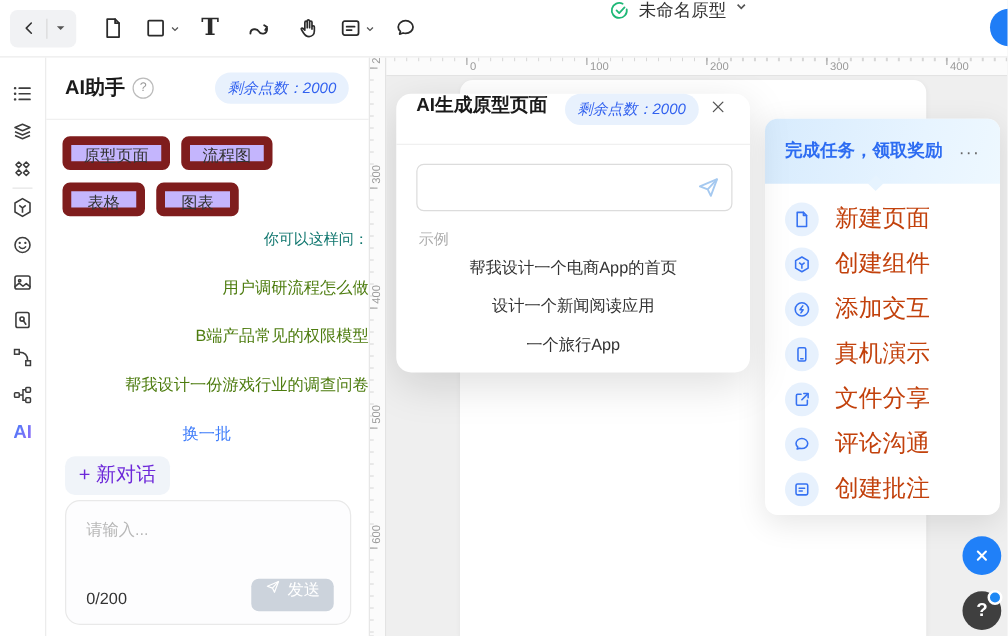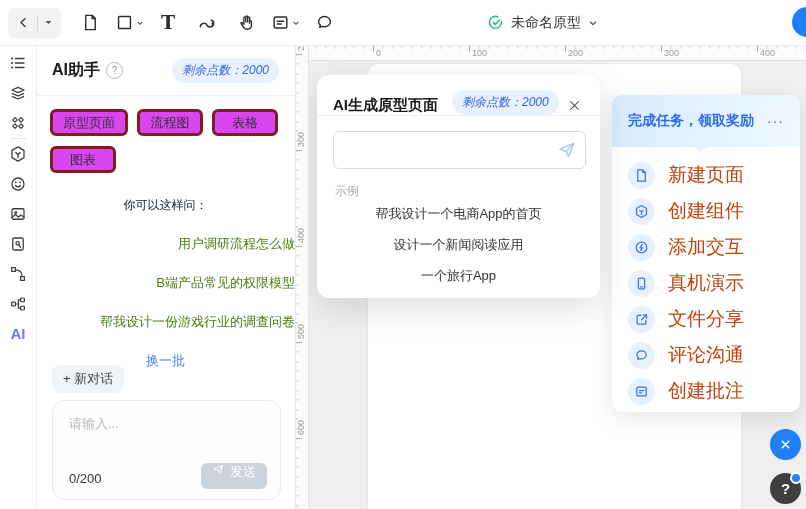--- a/index.html
+++ b/index.html
@@ -9,50 +9,50 @@
 
   
   .topbar{position:absolute;left:0;top:0;width:806px;height:45px;background:#fff;
           border-bottom:1px solid #ebebeb;display:flex;align-items:center;z-index:50}
   .back-group{margin-left:8px;height:30px;display:flex;align-items:center;gap:6px;
               background:#f1f2f4;border-radius:6px;padding:0 8px;cursor:pointer}
   .back-group .sep{width:1px;height:16px;background:#d9d9d9}
   .tools{display:flex;align-items:center;gap:9px;margin-left:14px}
   .tool-btn{height:30px;min-width:30px;display:flex;align-items:center;justify-content:center;
             gap:2px;color:#2b2b2b;border-radius:6px;cursor:pointer}
-  .doc-title{position:absolute;left:487px;top:0;height:45px;display:flex;align-items:center;gap:7px;cursor:pointer}
+  .doc-title{position:absolute;left:487px;top:0;height:45px;display:flex;align-items:flex-start;gap:7px;cursor:pointer}
   .doc-title .name{font-size:14px;color:#333}
   .avatar{position:absolute;left:792px;top:7px;width:30px;height:30px;border-radius:50%;background:#1f7df6}
 
   
   .sidebar{position:absolute;left:0;top:45px;bottom:0;width:36px;background:#fff;
            border-right:1px solid #ececec;display:flex;flex-direction:column;align-items:center;
-           padding-top:9px;gap:12px;z-index:40}
+           padding-top:21px;gap:12px;z-index:40}
   .side-icon{color:#3d3d3d;cursor:pointer}
   .side-div{width:16px;height:1px;background:#e5e5e5;margin:-6px 0}
   .ai-logo{font-size:15px;font-weight:bold;color:#5b7cf8;
            background:linear-gradient(120deg,#3f7bf8,#9a6bf8);
            -webkit-background-clip:text;background-clip:text;-webkit-text-fill-color:transparent;cursor:pointer}
 
   
   .ai-panel{position:absolute;left:36px;top:45px;bottom:0;width:259px;background:#fff;
             border-right:1px solid #e7e7e7;z-index:30}
   .ai-head{height:50px;display:flex;align-items:center;padding:0 16px;border-bottom:1px solid #f0f0f0}
   .ai-head .t{font-size:16px;font-weight:600;color:#1a1a1a}
   .help-dot{width:15px;height:15px;border:1px solid #bbb;border-radius:50%;color:#999;font-size:10px;
             display:grid;place-items:center;margin-left:6px;cursor:pointer}
   .pts-badge{margin-left:auto;background:#e8f1fd;color:#3161ef;font-style:italic;font-weight:400;
              font-size:12px;padding:4px 10px;border-radius:13px;white-space:nowrap}
   .chips{padding:13px 14px 0;display:flex;flex-wrap:wrap;gap:10px 9px}
-  .chip{min-width:66px;height:27px;border:3px solid #7f1d1d;border-radius:6px;background:#d946ef;
+  .chip{min-width:66px;height:27px;border:7px solid #7f1d1d;border-radius:6px;background:#c4b5fd;
         font-size:13px;color:#333;display:grid;place-items:center;padding:0 10px;cursor:pointer}
-  .hint{margin-top:24px;text-align:center;font-size:12px;color:#0f172a}
+  .hint{margin-top:10px;text-align:right;font-size:12px;color:#0f766e}
   .sug{margin-top:21px;text-align:right;font-size:13px;color:#4d7c0f;cursor:pointer}
   .refresh{margin-top:21px;text-align:center;font-size:13px;color:#3e7cfa;cursor:pointer}
-  .new-chat{position:absolute;left:16px;top:320px;background:#f0f4f9;color:#404040;font-size:13px;
+  .new-chat{position:absolute;left:16px;top:320px;background:#f0f4f9;color:#6d28d9;font-size:16px;
             padding:5px 11px;border-radius:8px;cursor:pointer}
   .input-card{position:absolute;left:16px;top:355px;width:227px;height:98px;border:1px solid #e9e9e9;
               border-radius:12px;background:#fdfdfe}
   .input-card textarea{position:absolute;left:14px;top:12px;width:190px;height:40px;border:none;outline:none;
               resize:none;background:transparent;font-family:inherit;font-size:13px;color:#333}
   .input-card textarea::placeholder{color:#b8b8b8}
   .counter{position:absolute;left:16px;bottom:13px;font-size:13px;color:#333}
   .send-btn{position:absolute;right:13px;bottom:10px;height:26px;background:#ccd3dc;color:#fff;border:none;
             border-radius:6px;font-size:13px;display:flex;align-items:flex-start;gap:5px;padding:0 11px;
             font-family:inherit;cursor:pointer}
@@ -71,21 +71,21 @@
   .htick span{position:absolute;left:3px;top:4px;font-size:9px;color:#9a9a9a;line-height:1}
   .vtick{position:absolute;left:0;width:7px;height:1px;background:#ababab}
   .vtick span{position:absolute;left:2px;top:-3px;font-size:9px;color:#9a9a9a;line-height:1;
       white-space:nowrap;transform:rotate(-90deg);transform-origin:left top}
   .artboard{position:absolute;left:73px;top:19px;width:373px;bottom:0;background:#fff;
             border-radius:10px 10px 0 0;box-shadow:0 1px 4px rgba(0,0,0,.05);z-index:1}
 
   
   .gen-modal{position:absolute;left:22px;top:30px;width:283px;height:223px;background:#fff;border-radius:12px;
              box-shadow:0 10px 34px rgba(0,0,0,.13);z-index:10}
-  .gen-head{height:40px;display:flex;align-items:flex-end;padding:0 16px;border-bottom:1px solid #f0f0f0}
+  .gen-head{height:40px;display:flex;align-items:flex-start;padding:0 16px;border-bottom:1px solid #f0f0f0}
   .gen-head .t{font-size:15px;font-weight:600;color:#1a1a1a}
   .gen-head .pts-badge{margin-left:14px}
   .gen-close{margin-left:auto;color:#555;cursor:pointer;display:grid;place-items:center;width:20px;height:20px}
   .gen-input{position:absolute;left:16px;top:56px;width:251px;height:36px;border:1px solid #dcdcdc;border-radius:6px;background:#fff}
   .gen-input input{position:absolute;inset:0 34px 0 0;border:none;outline:none;background:transparent;
              font-family:inherit;font-size:13px;padding:0 10px}
   .gen-send{position:absolute;right:8px;top:8px;color:#a5c9f0;cursor:pointer}
   .ex-label{position:absolute;left:18px;top:108px;font-size:12px;color:#ababab}
   .ex-list{position:absolute;left:0;right:0;top:130px;text-align:center}
   .ex-item{font-size:13px;color:#333;margin-bottom:13px;cursor:pointer}

